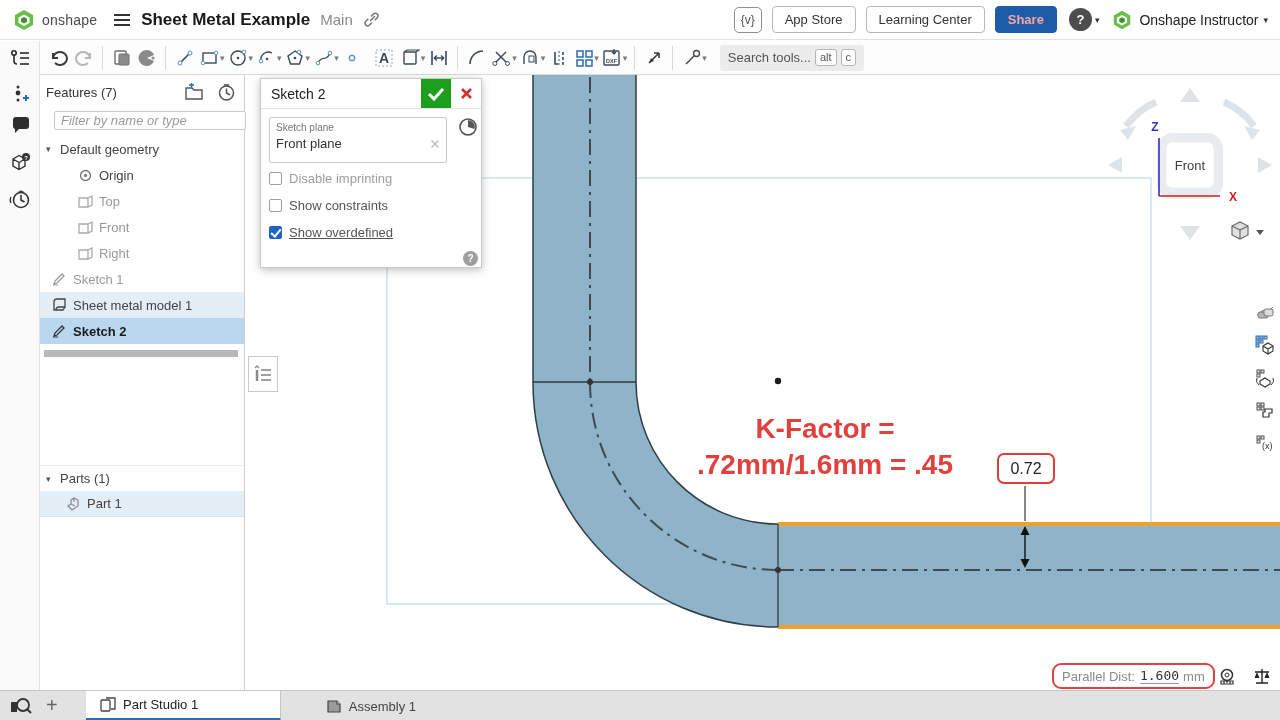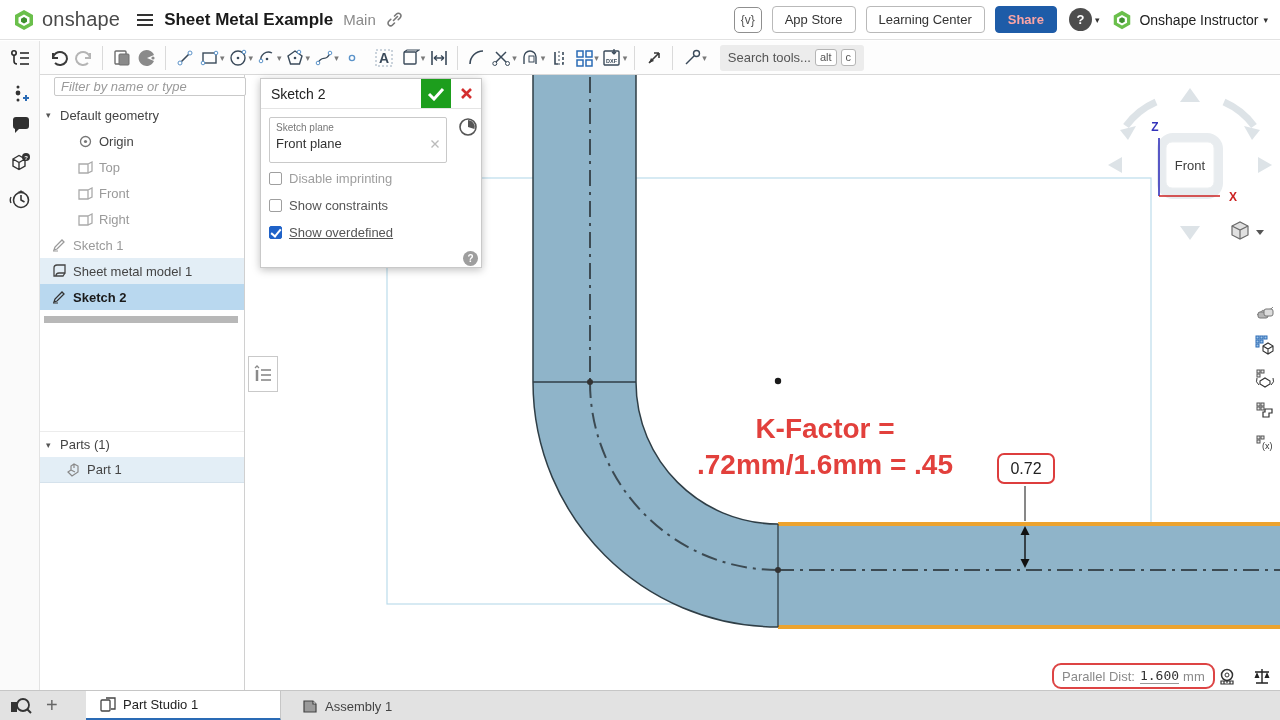--- a/index.html
+++ b/index.html
@@ -212,21 +212,21 @@
       <path d="M5 5 l-2.5 6 h5 Z M15 5 l-2.5 6 h5 Z" fill="#222"></path>
     </svg>
 </div>
 
 <div class="abs" id="topbar">
   <svg width="24" height="24" viewBox="0 0 24 24">
     <path d="M12 2 L21 7 V17 L12 22 L3 17 V7 Z" fill="#6abf4b"></path>
     <path d="M12 6.5 L17.5 9.5 V15 L12 18 L6.5 15 V9.5 Z" fill="#fff"></path>
     <path d="M12 9 L15 10.7 V13.8 L12 15.5 L9 13.8 V10.7 Z" fill="#3e8f2e"></path>
   </svg>
-  <span style="font-size:20px;color:#4a4a4a;margin-left:6px;letter-spacing:.2px;">onshape</span>
+  <span style="font-size:14px;color:#4a4a4a;margin-left:6px;letter-spacing:.2px;">onshape</span>
   <svg width="18" height="14" viewBox="0 0 18 14" style="margin-left:16px;">
       <g stroke="#333" stroke-width="2">
         <line x1="1" y1="2" x2="17" y2="2"></line>
         <line x1="1" y1="7" x2="17" y2="7"></line>
         <line x1="1" y1="12" x2="17" y2="12"></line>
       </g>
     </svg>
   <span style="font-size:17px;font-weight:bold;color:#1a1a1a;margin-left:10px;">Sheet Metal Example</span>
   <span style="font-size:15px;color:#8a8a8a;margin-left:10px;">Main</span>
   <svg width="17" height="17" viewBox="0 0 17 17" style="margin-left:10px;">
@@ -465,20 +465,33 @@
     <svg width="22" height="22" viewBox="0 0 22 22">
         <circle cx="12" cy="12" r="7.5" fill="none" stroke="#333" stroke-width="1.6"></circle>
         <path d="M12 7 v5 l3.5 2" fill="none" stroke="#333" stroke-width="1.6"></path>
         <path d="M9.5 4 h5 M12 2.5 v2" stroke="#333" stroke-width="1.6"></path>
         <path d="M2 9 q-1.5 3 0 6" stroke="#333" stroke-width="1.4" fill="none"></path>
       </svg>
   </div>
 </div>
 
 <div class="abs" id="fpanel">
+  <div class="fhead">
+    <span>Features (7)</span>
+    <div style="flex:1"></div>
+    <svg width="22" height="18" viewBox="0 0 22 18" style="margin-right:12px;">
+        <path d="M3 5 h6 l2 2 h8 v9 H3 Z" fill="none" stroke="#555" stroke-width="1.4"></path>
+        <path d="M6 2 h5 M8.5 0 v4.5" stroke="#2a6bb5" stroke-width="1.6"></path>
+      </svg>
+    <svg width="19" height="19" viewBox="0 0 19 19">
+        <circle cx="9.5" cy="10" r="7" fill="none" stroke="#555" stroke-width="1.5"></circle>
+        <path d="M9.5 5.5 v4.5 l3.5 2" fill="none" stroke="#555" stroke-width="1.5"></path>
+        <path d="M7 2 h5" stroke="#555" stroke-width="1.6"></path>
+      </svg>
+  </div>
   <div id="filterwrap">
     <svg width="17" height="16" viewBox="0 0 17 16">
         <path d="M1 1 h15 l-6 7 v7 l-3-2 v-5 Z" fill="none" stroke="#555" stroke-width="1.4"></path>
       </svg>
     <input id="filterinput" placeholder="Filter by name or type" style="">
   </div>
 
   <div class="trow" style="padding-left:6px;">
     <span style="font-size:9px;color:#555;width:14px;">▾</span>
     <span>Default geometry</span>
@@ -622,20 +635,20 @@
       </svg>
   </div>
   <div class="abs" style="left:46px;top:3px;font-size:20px;color:#666;">+</div>
   <div class="tab active" style="left:86px;width:195px;">
     <svg width="16" height="15" viewBox="0 0 16 15" style="margin-right:7px;">
         <rect x="1" y="3" width="9" height="11" rx="1" fill="#fff" stroke="#444" stroke-width="1.3"></rect>
         <path d="M6 1 h9 v11 h-4" fill="none" stroke="#444" stroke-width="1.3"></path>
       </svg>
     <span>Part Studio 1</span>
   </div>
-  <div class="tab" style="left:288px;width:142px;">
+  <div class="tab" style="left:288px;width:142px;justify-content:flex-end;">
     <svg width="16" height="15" viewBox="0 0 16 15" style="margin-right:7px;">
         <path d="M2 2 h9 l3 3 v8 H2 Z" fill="#9a9a9a" stroke="#444" stroke-width="1.2"></path>
         <path d="M11 2 v3 h3" fill="#fff" stroke="#444" stroke-width="1.2"></path>
       </svg>
     <span>Assembly 1</span>
   </div>
 </div>
 
 </body></html>

